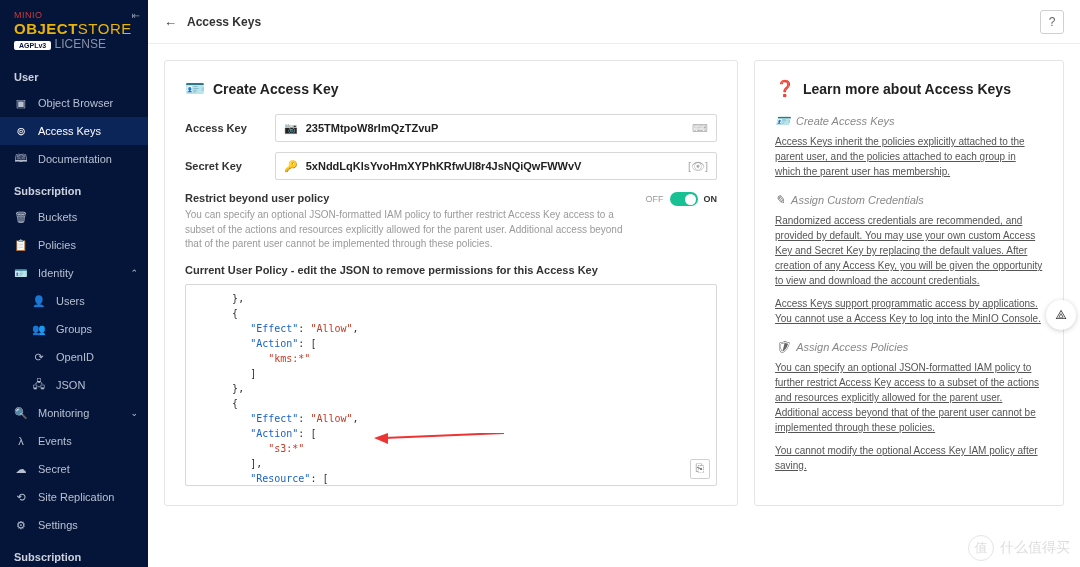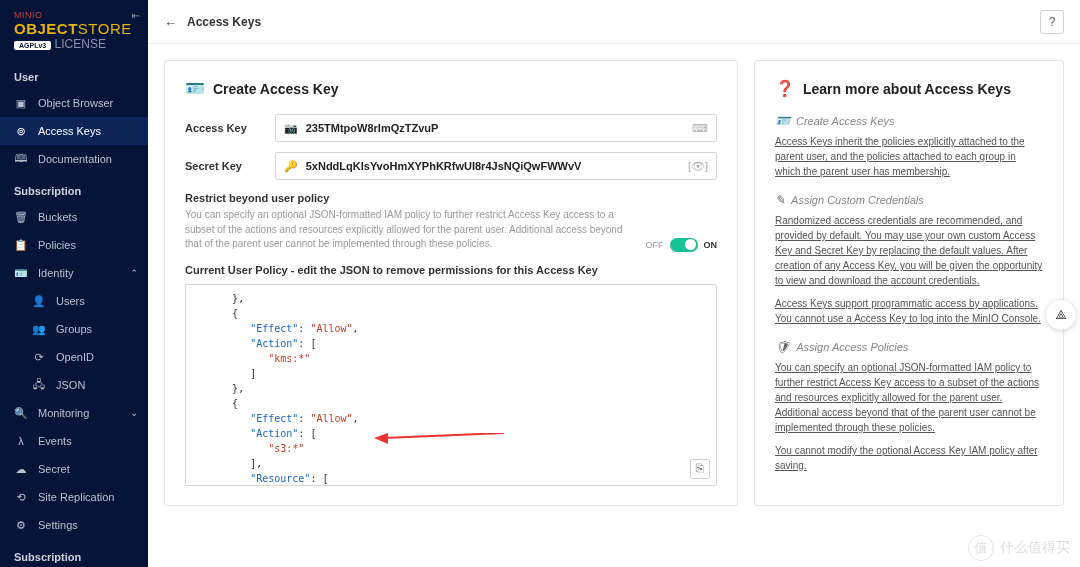--- a/index.html
+++ b/index.html
@@ -31,21 +31,21 @@
 .panel.right { width: 310px; }
 .panel-title { display: flex; align-items: center; font-size: 14px; font-weight: 700; color: #222; margin-bottom: 16px; }
 .panel-title .title-icon { margin-right: 8px; color: #0b9e63; font-size: 16px; }
 .panel-title.rt .title-icon { color: #222; }
 .field-row { display: flex; align-items: center; margin-bottom: 10px; }
 .field-label { width: 90px; font-size: 11px; font-weight: 700; color: #333; }
 .field-input { flex: 1; height: 28px; border: 1px solid #d8d8d8; border-radius: 2px; display: flex; align-items: center; padding: 0 8px; background: #fff; position: relative; }
 .field-input .input-icon { margin-right: 8px; color: #888; font-size: 11px; }
 .field-input .val { flex: 1; font-size: 11px; color: #222; font-weight: 600; }
 .field-input .trail { color: #aaa; font-size: 11px; margin-left: 6px; }
-.restrict-row { display: flex; justify-content: space-between; align-items: flex-end; margin-top: 12px; }
+.restrict-row { display: flex; justify-content: space-between; align-items: flex-start; margin-top: 12px; }
 .restrict-head { font-size: 11px; font-weight: 700; }
 .restrict-desc { font-size: 10px; color: #9a9a9a; line-height: 1.45; margin-top: 4px; max-width: 440px; }
 .toggle-wrap { display: flex; align-items: center; gap: 6px; font-size: 9px; color: #999; }
 .toggle { width: 28px; height: 14px; border-radius: 8px; background: #18c193; position: relative; }
 .toggle::after { content: ""; width: 11px; height: 11px; border-radius: 50%; background: #fff; position: absolute; top: 1.5px; right: 2px; }
 .toggle-on { color: #333; font-weight: 700; }
 .policy-label { font-size: 11px; font-weight: 700; margin-top: 12px; }
 .code-box { border: 1px solid #d8d8d8; border-radius: 2px; margin-top: 8px; position: relative; }
 .code-scroll { height: 200px; overflow: auto; padding: 6px 10px 6px 10px; }
 .code-scroll pre { font-family: Consolas, Monaco, monospace; font-size: 10px; line-height: 1.5; white-space: pre; color: #333; }

